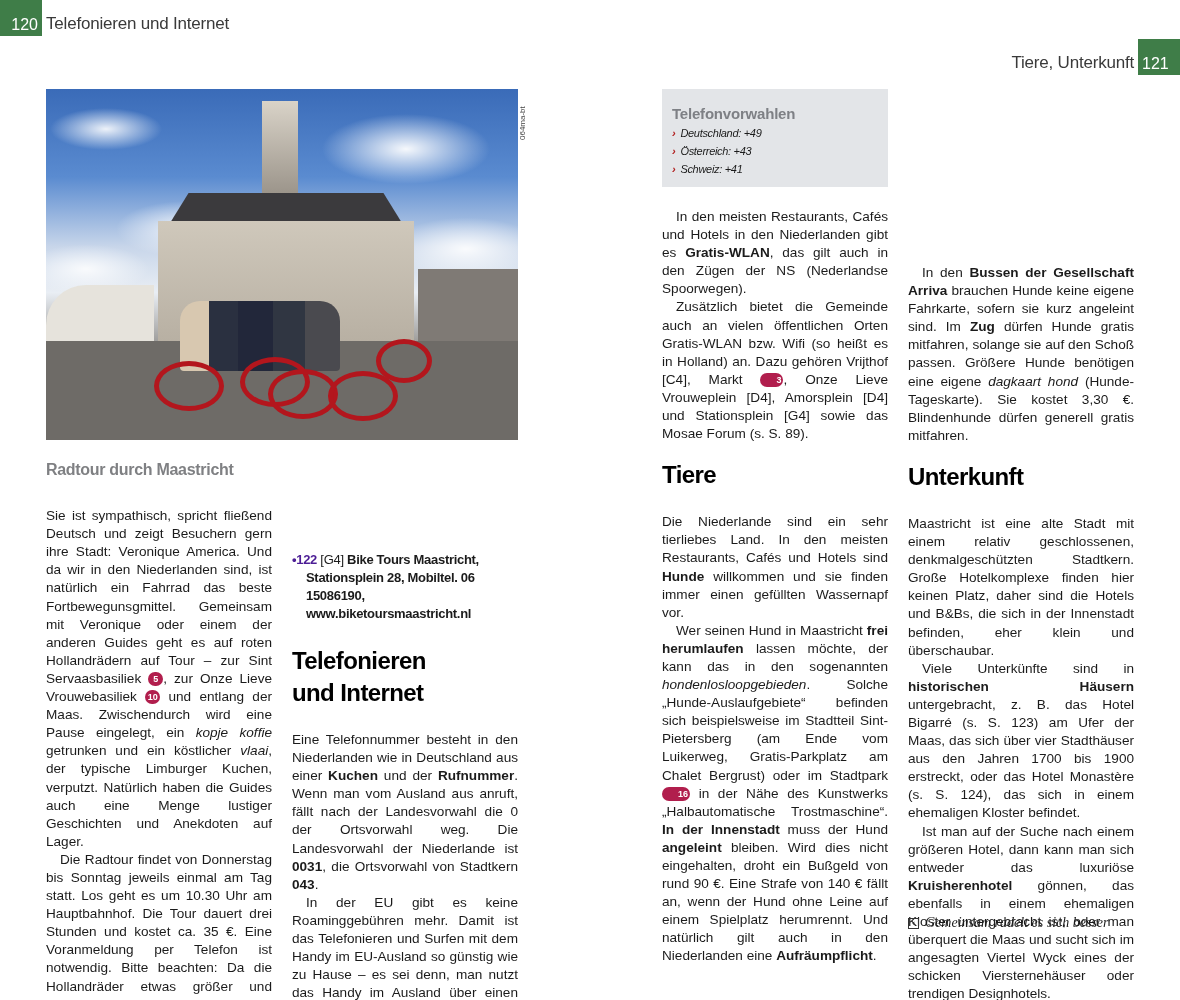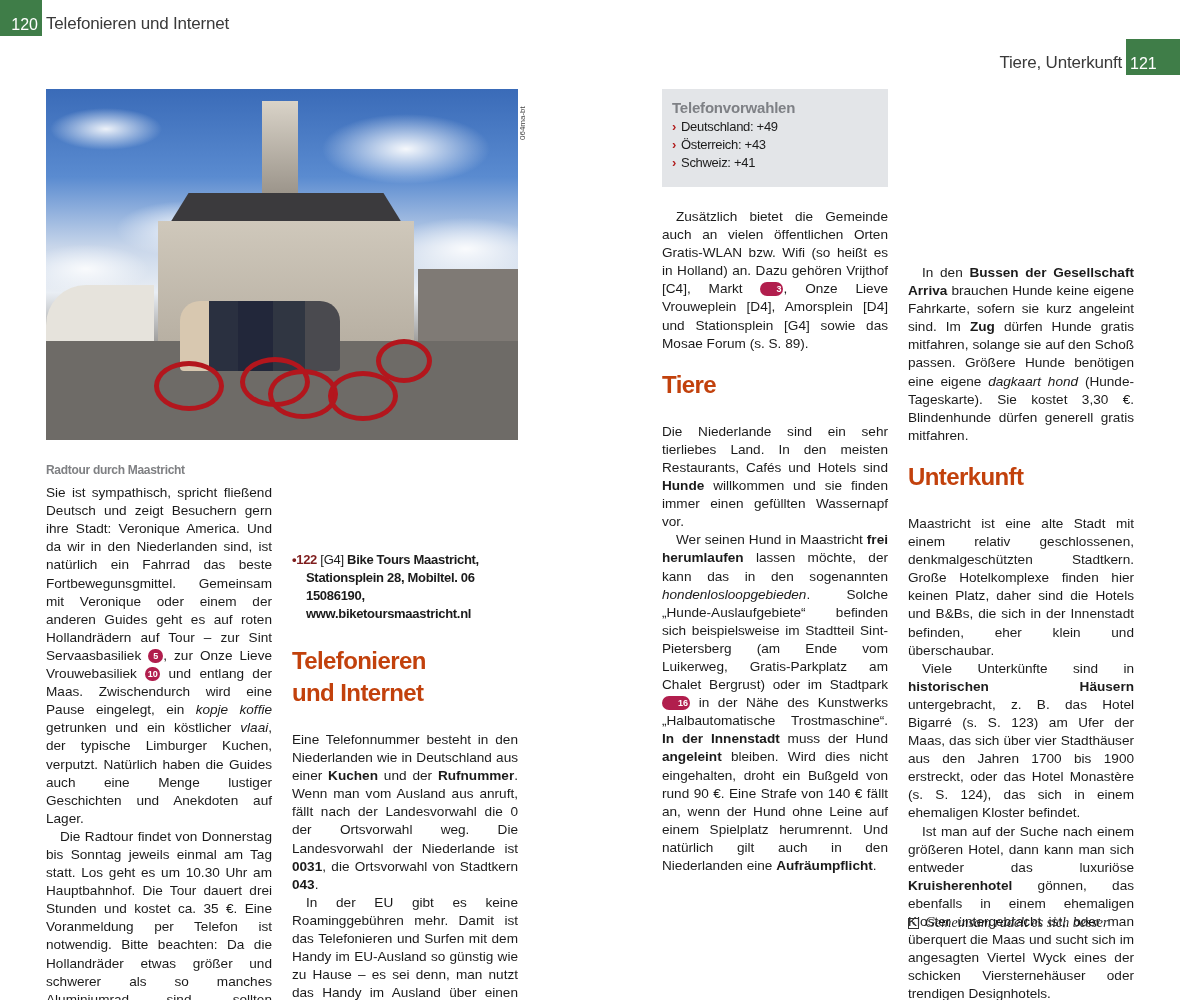--- a/index.html
+++ b/index.html
@@ -8,21 +8,21 @@
 
     .header-left, .header-right { position: absolute; top: 0; height: 36px; display: flex; align-items: flex-end; }
     .header-left { left: 0; justify-content: flex-end; }
     .header-right { right: 0; margin-top: 39px; }
     .page-num {
       background: #3f7d48; color: #fff; font-family: "Liberation Sans", sans-serif;
       font-size: 16px; height: 36px; display: flex; align-items: flex-end;
       padding: 0 4px 2px 4px;
     }
     .header-left .page-num { width: 42px; justify-content: flex-end; }
-    .header-right .page-num { width: 54px; justify-content: flex-start; }
+    .header-right .page-num { width: 42px; justify-content: flex-start; }
     .running-title { font-size: 17px; color: #3a3a3a; padding: 0 4px 2px 4px; letter-spacing: -0.2px; }
 
     .photo {
       position: absolute; left: 46px; top: 89px; width: 472px; height: 351px; overflow: hidden;
       background: linear-gradient(180deg, #3a6bb8 0%, #5a8bd0 25%, #c8d6ea 45%, #e9eef4 58%, #8f8c88 75%, #6b6862 100%);
     }
     .photo .clouds {
       position: absolute; left: 0; top: 0; width: 100%; height: 60%;
       background:
         radial-gradient(ellipse 80px 30px at 60px 40px, rgba(255,255,255,0.9), transparent 70%),
@@ -68,38 +68,38 @@
     }
 
     .col { position: absolute; font-size: 13.6px; line-height: 18.1px; text-align: justify; hyphens: manual; }
     .col p { margin: 0; }
     .col p.indent { text-indent: 14px; }
     .col1 { left: 46px; top: 461px; width: 226px; }
     .col2 { left: 292px; top: 461px; width: 226px; }
     .col3 { left: 662px; top: 208px; width: 226px; }
     .col4 { left: 908px; top: 82px; width: 226px; }
 
-    .box-heading { font-size: 12px; color: #7f8083; font-weight: bold; margin-bottom: 5px; letter-spacing: -0.3px; }
-    .section-heading { font-size: 24px; line-height: 32px; font-weight: bold; color: #c2410c; letter-spacing: -0.6px; margin: 16px 0 22px 0; }
+    .box-heading { font-size: 16px; color: #7f8083; font-weight: bold; margin-bottom: 28px; letter-spacing: -0.3px; }
+    .section-heading { font-size: 24px; line-height: 32px; font-weight: bold; color: #000000; letter-spacing: -0.6px; margin: 16px 0 22px 0; }
 
     .info-block { margin-top: 0; font-size: 13px; line-height: 18px; letter-spacing: -0.3px; text-align: left; }
-    .info-block .idx { color: #7f1d1d; font-weight: bold; }
+    .info-block .idx { color: #4c1d95; font-weight: bold; }
     .info-block .line { padding-left: 14px; font-weight: bold; }
 
     .badge {
       display: inline-block; min-width: 15px; height: 14px; border-radius: 7px; background: #b11e4d; color: #fff;
       font-size: 9px; line-height: 14px; text-align: center; font-weight: bold; vertical-align: 1px; padding: 0 2px;
     }
 
     .info-box {
       position: absolute; left: 662px; top: 89px; width: 226px; height: 98px; background: #e3e5e8;
-      padding: 10px 10px;
+      padding: 16px 10px;
     }
     .info-box .title { font-size: 15px; color: #7e8085; font-weight: bold; margin-bottom: 2px; letter-spacing: -0.2px; }
-    .info-box .item { font-size: 13px; line-height: 18px; letter-spacing: -0.3px; }
+    .info-box .item { font-size: 11px; line-height: 18px; letter-spacing: -0.3px; font-style: italic; }
     .info-box .chev { color: #b11e1e; font-weight: bold; margin-right: 5px; }
 
     .caption {
       position: absolute; left: 908px; top: 915px; font-family: "Liberation Serif", serif; font-style: italic;
       font-size: 14px; color: #1b1b1b; display: flex; align-items: center;
     }
     .caption .arrow-box {
       display: inline-block; width: 11px; height: 11px; border: 1px solid #333; font-style: normal;
       font-size: 9px; line-height: 9px; text-align: center; margin-right: 6px; font-family: "DejaVu Sans", sans-serif;
     }
@@ -152,20 +152,21 @@
 </div>
 
 <div class="info-box">
   <div class="title">Telefonvorwahlen</div>
   <div class="item"><span class="chev">›</span><span>Deutschland: +49</span></div>
   <div class="item"><span class="chev">›</span><span>Österreich: +43</span></div>
   <div class="item"><span class="chev">›</span><span>Schweiz: +41</span></div>
 </div>
 
 <div class="col col3">
+  <p class="indent"><span>In den meisten Restaurants, Cafés und Hotels in den Niederlanden gibt es </span><b>Gratis-WLAN</b><span>, das gilt auch in den Zügen der NS (Nederlandse Spoorwegen).</span></p>
   <p class="indent"><span>Zusätzlich bietet die Gemeinde auch an vielen öffentlichen Orten Gratis-WLAN bzw. Wifi (so heißt es in Holland) an. Dazu gehören Vrijthof [C4], Markt</span> <span class="badge">3</span><span>, Onze Lieve Vrouweplein [D4], Amorsplein [D4] und Stationsplein [G4] sowie das Mosae Forum (s. S. 89).</span></p>
   <div class="section-heading">Tiere</div>
   <p><span>Die Niederlande sind ein sehr tierliebes Land. In den meisten Restaurants, Cafés und Hotels sind </span><b>Hunde</b><span> willkommen und sie finden immer einen gefüllten Wassernapf vor.</span></p>
   <p class="indent"><span>Wer seinen Hund in Maastricht </span><b>frei herumlaufen</b><span> lassen möchte, der kann das in den sogenannten </span><i>hondenlosloopgebieden</i><span>. Solche „Hunde-Auslaufgebiete“ befinden sich beispielsweise im Stadtteil Sint-Pietersberg (am Ende vom Luikerweg, Gratis-Parkplatz am Chalet Bergrust) oder im Stadtpark</span> <span class="badge">16</span><span> in der Nähe des Kunstwerks „Halbautomatische Trostmaschine“. </span><b>In der Innenstadt</b><span> muss der Hund </span><b>angeleint</b><span> bleiben. Wird dies nicht eingehalten, droht ein Bußgeld von rund 90 €. Eine Strafe von 140 € fällt an, wenn der Hund ohne Leine auf einem Spielplatz herumrennt. Und natürlich gilt auch in den Niederlanden eine </span><b>Aufräumpflicht</b><span>.</span></p>
 </div>
 
 <div class="col col4" style="top:264px;">
   <p class="indent"><span>In den </span><b>Bussen der Gesellschaft Arriva</b><span> brauchen Hunde keine eigene Fahrkarte, sofern sie kurz angeleint sind. Im </span><b>Zug</b><span> dürfen Hunde gratis mitfahren, solange sie auf den Schoß passen. Größere Hunde benötigen eine eigene </span><i>dagkaart hond</i><span> (Hunde-Tageskarte). Sie kostet 3,30 €. Blindenhunde dürfen generell gratis mitfahren.</span></p>
   <div class="section-heading">Unterkunft</div>
   <p>Maastricht ist eine alte Stadt mit einem relativ geschlossenen, denkmalgeschützten Stadtkern. Große Hotelkomplexe finden hier keinen Platz, daher sind die Hotels und B&amp;Bs, die sich in der Innenstadt befinden, eher klein und überschaubar.</p>

